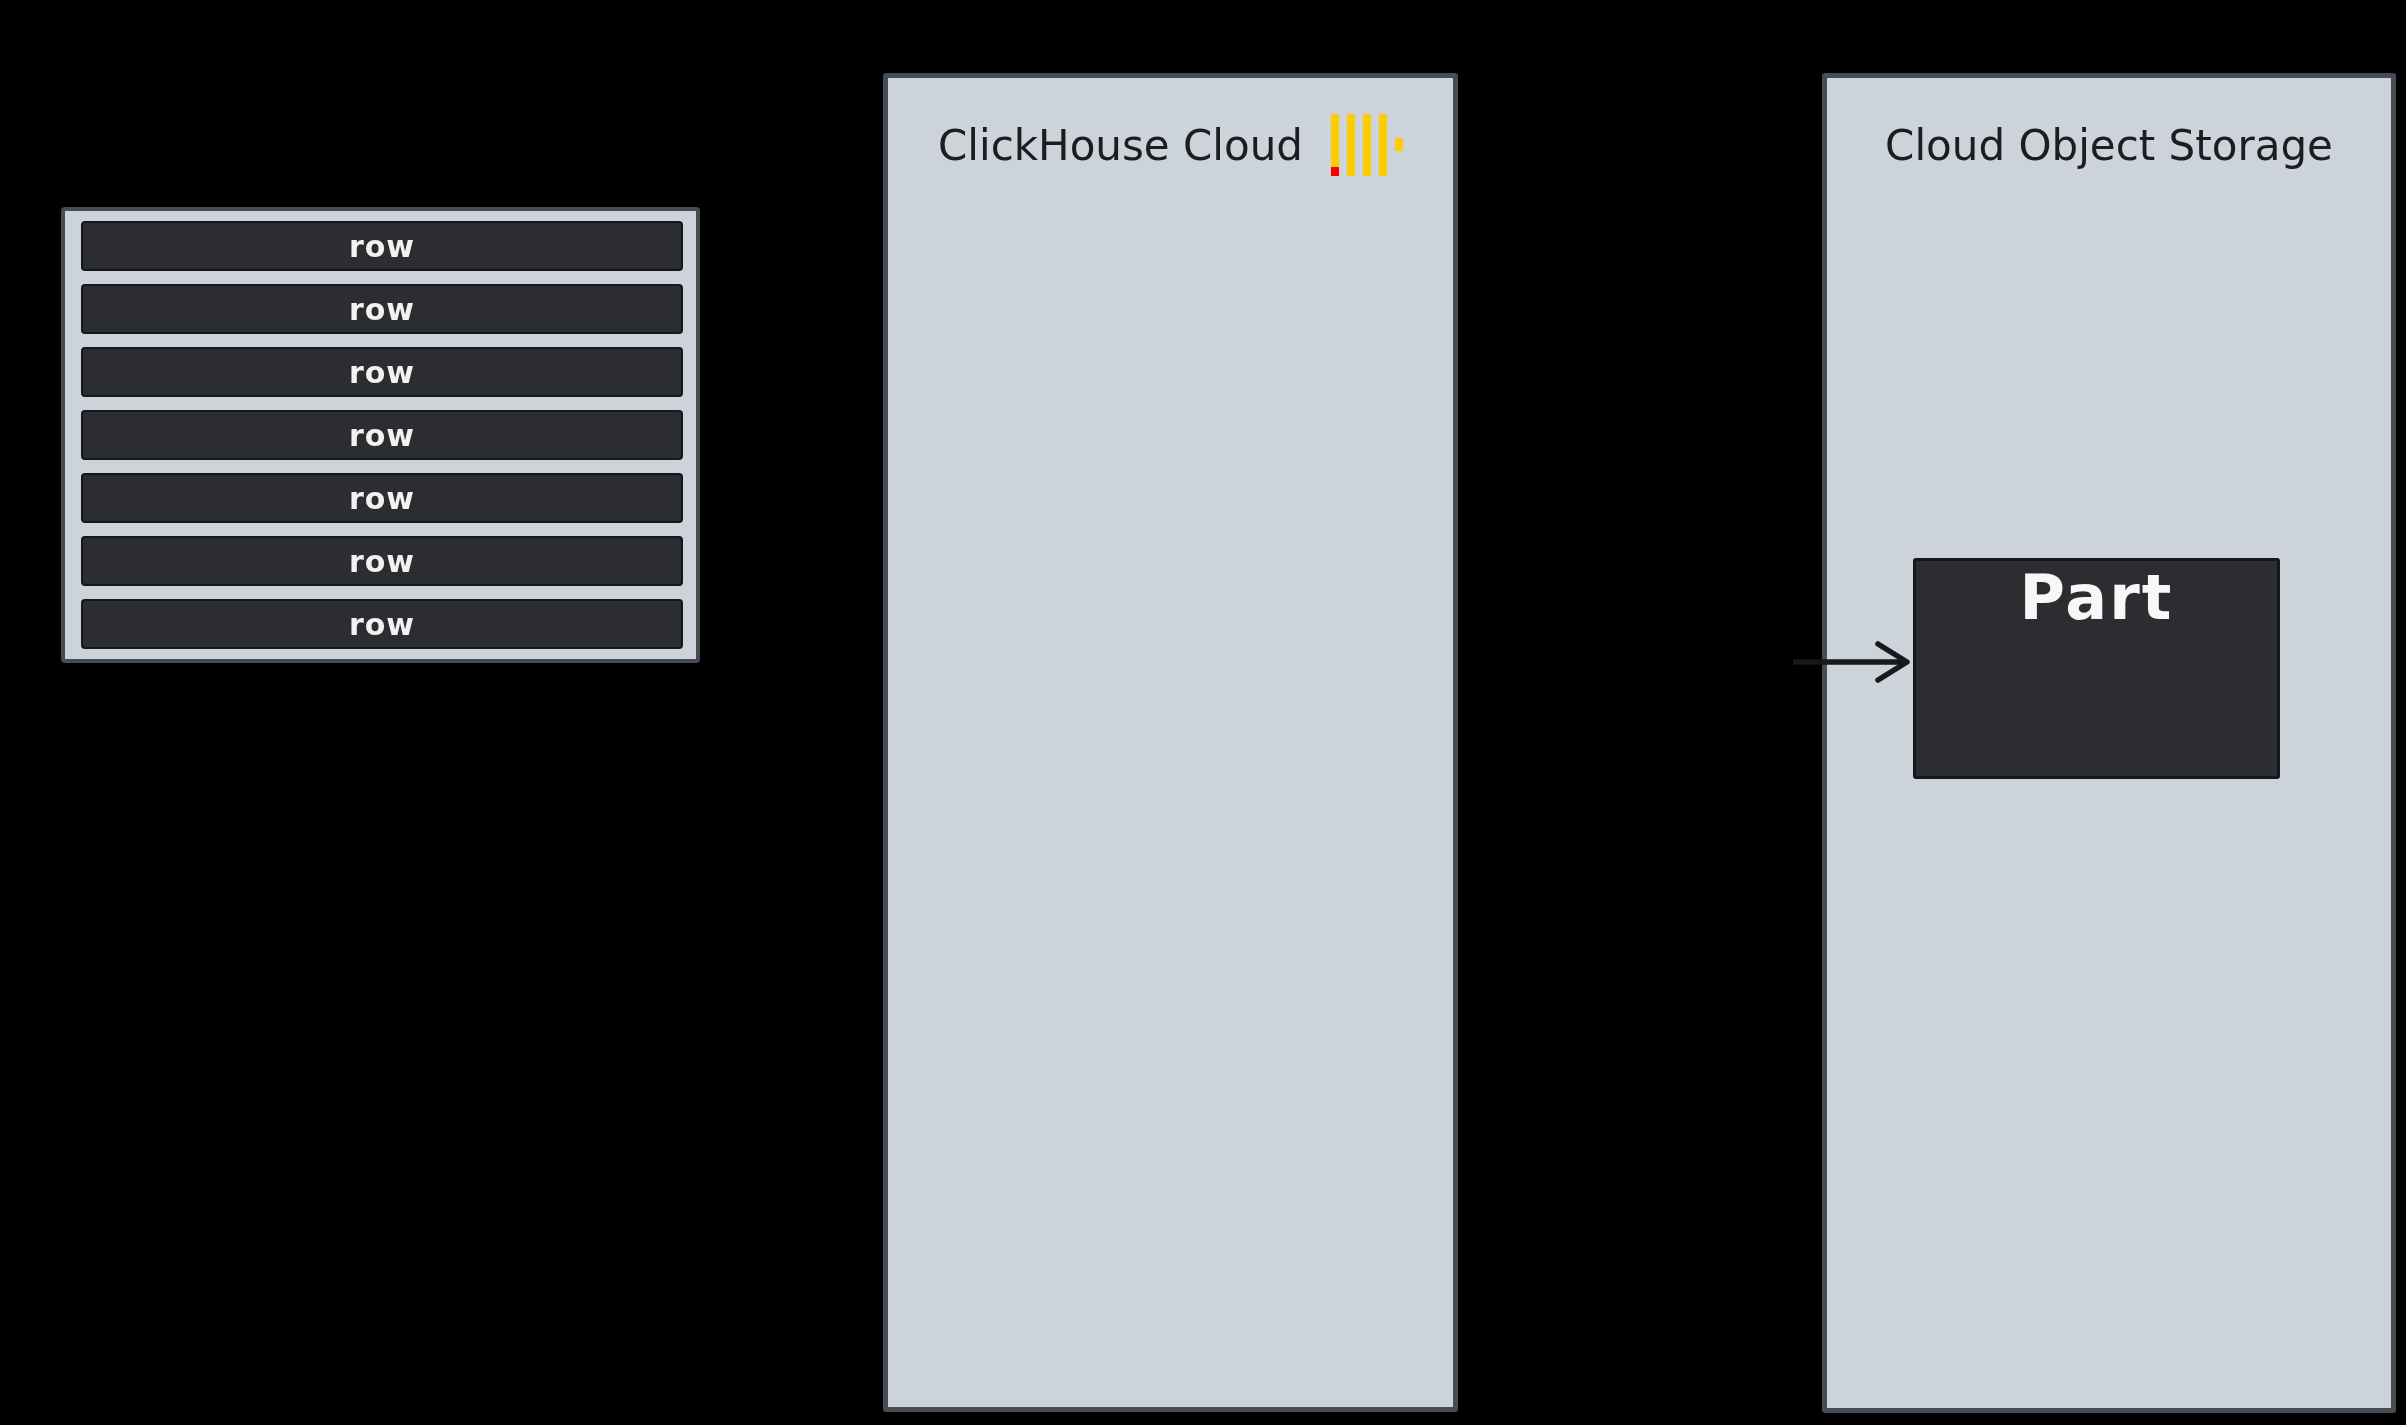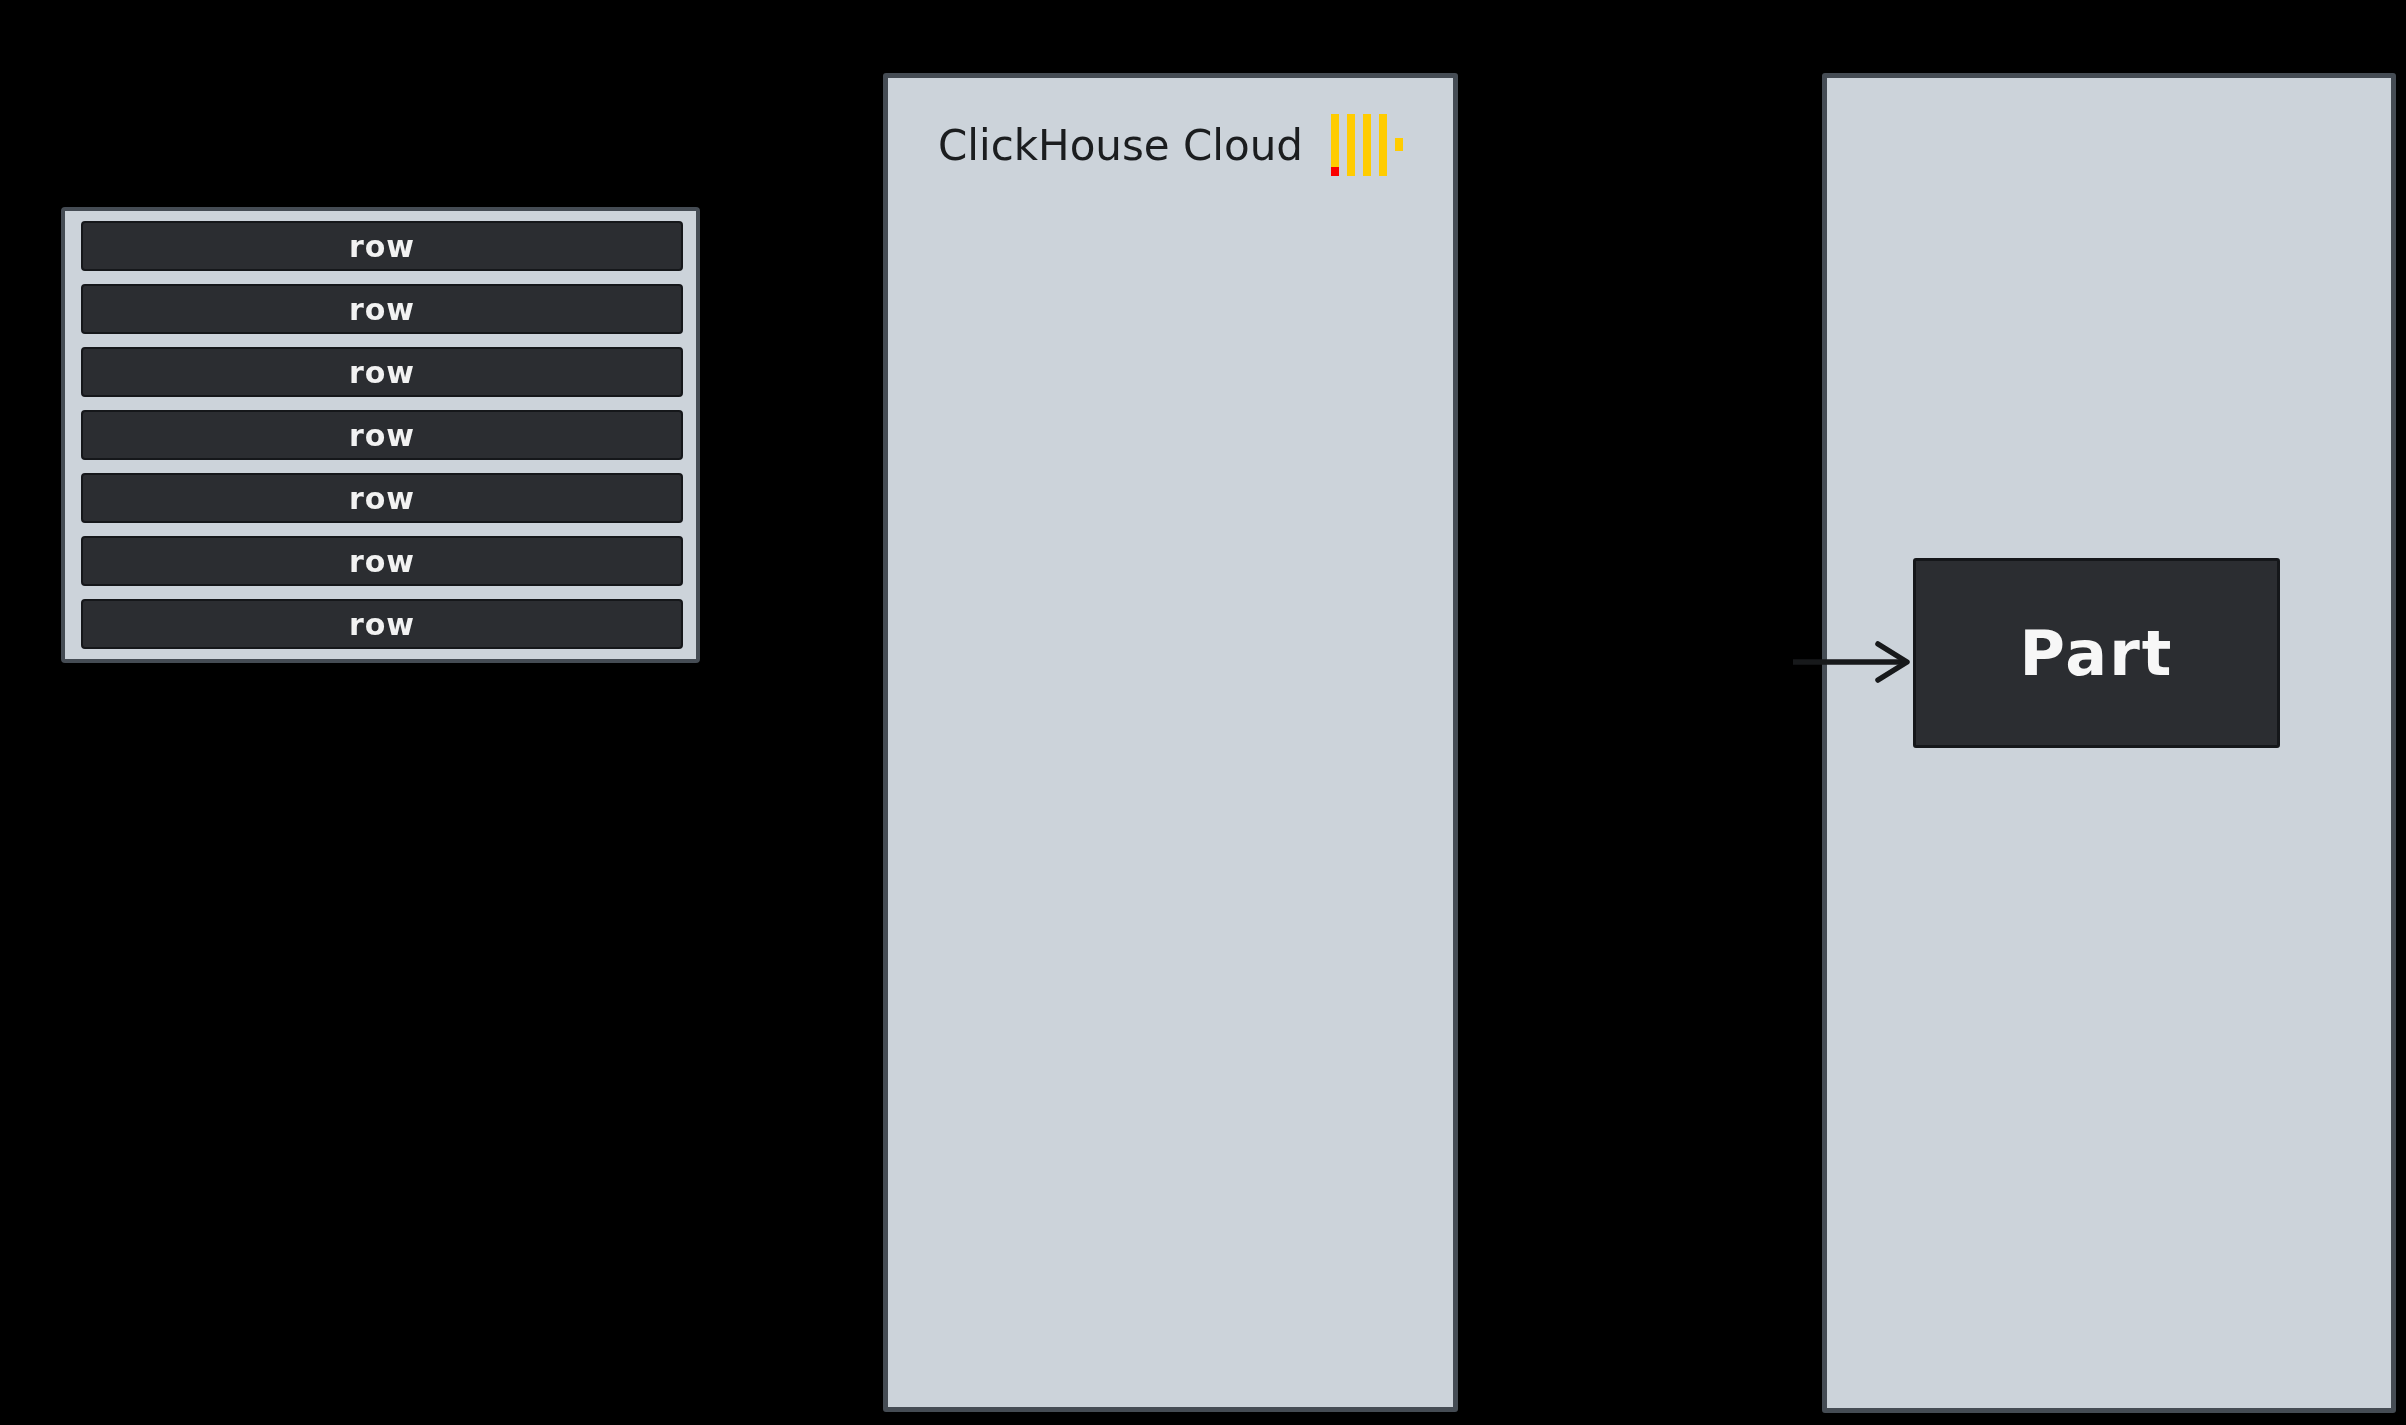--- a/index.html
+++ b/index.html
@@ -94,26 +94,25 @@
   }
   .ch-logo .bar.half {
     height: 13px;
     margin-top: 24px;
   }
 
   
   .part-box {
     position: absolute;
     left: 86px; top: 480px;
-    width: 367px; height: 190px;
+    width: 367px; height: 221px;
     background: var(--dark_fill);
     border: 3px solid var(--dark_border);
     border-radius: 3px;
     display: flex;
-    align-items: center;
     justify-content: center;
   }
   .part-box span {
     color: #f7f7f7;
     font-size: 62px;
     font-weight: bold;
     letter-spacing: 2px;
   }
   .insert-arrow {
     position: absolute;
@@ -163,20 +162,23 @@
       <div class="bar first"></div>
       <div class="bar"></div>
       <div class="bar"></div>
       <div class="bar"></div>
       <div class="bar half"></div>
     </div>
   </div>
 </div>
 
 <div class="panel storage">
+  <div class="panel-title-row">
+    <div class="panel-title">Cloud Object Storage</div>
+  </div>
   <div class="part-box">
     <span>Part</span>
   </div>
 </div>
 
 <svg class="insert-arrow" viewBox="0 0 118 48" xmlns="http://www.w3.org/2000/svg">
   <path d="M 1 24 L 112 24" stroke="var(--arrow)" stroke-width="5.5" stroke-linecap="round" fill="none"></path>
   <path d="M 85 6 L 114 24 L 85 42" stroke="var(--arrow)" stroke-width="5.5" stroke-linecap="round" stroke-linejoin="round" fill="none"></path>
 </svg>
 

